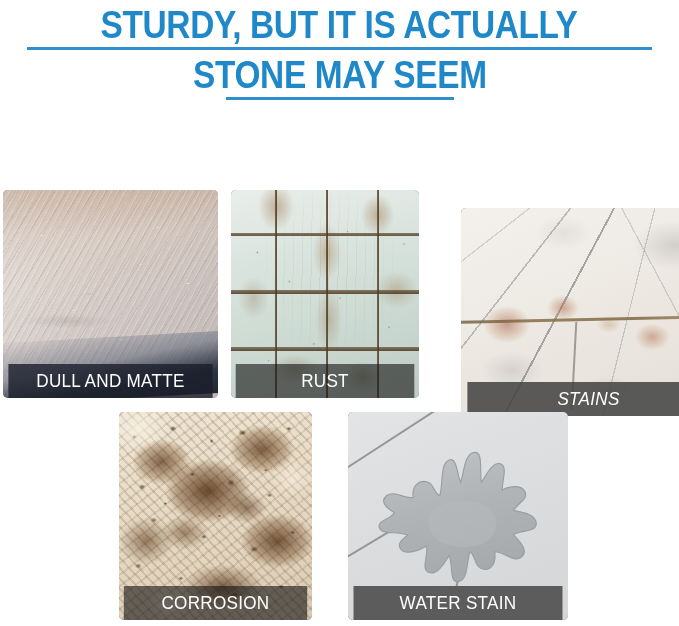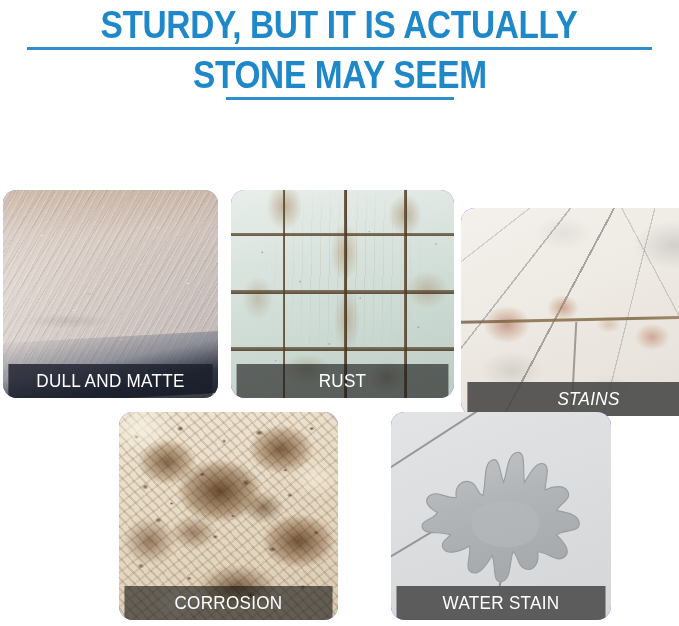--- a/index.html
+++ b/index.html
@@ -54,21 +54,21 @@
     margin: 0 auto;
   }
   .hl-1 .hl-rule { width: 228px; margin-top: 3px; margin-bottom: 6px; }
   .hl-2 .hl-rule { width: 625px; margin-top: 3px; margin-bottom: 6px; }
   .hl-3 .hl-rule { width: 305px; margin-top: 3px; margin-bottom: 0; }
 
   
   .tile {
     position: absolute;
     overflow: hidden;
-    border-radius: 14px;
+    border-radius: 5px;
     background: #6d28d9;
   }
   .tile .art {
     position: absolute;
     inset: 0;
   }
   .caption {
     position: absolute;
     left: 0;
     right: 0;
@@ -133,21 +133,21 @@
   }
   
   .t1 .edge {
     position: absolute; left: -8%; bottom: -4%; width: 120%; height: 30%;
     background: linear-gradient(172deg, rgba(116,122,136,0.0) 0%, rgba(96,104,122,0.55) 42%, rgba(40,46,62,0.95) 72%, rgba(30,35,50,1) 100%);
     transform: rotate(-3.2deg);
     transform-origin: left bottom;
   }
 
   
-  .t2 { left: 231px; top: 190px; width: 188px; height: 208px; padding-left: 35px; }
+  .t2 { left: 231px; top: 190px; width: 188px; height: 208px; }
   .t2 .art {
     background:
       linear-gradient(150deg, rgba(255,255,255,0.30), rgba(190,205,198,0.10) 60%, rgba(150,165,158,0.22)),
       linear-gradient(180deg, #dfe7e1 0%, #d4e0da 35%, #cddcd4 65%, #c9d6cf 100%);
   }
   .t2 .grout {
     position: absolute; inset: 0;
     background-image:
       
       linear-gradient(90deg, rgba(0,0,0,0) 0, rgba(0,0,0,0) 23.2%, rgba(96,74,46,0.78) 23.2%, rgba(72,54,32,0.85) 24.4%, rgba(0,0,0,0) 24.4%),
@@ -232,21 +232,21 @@
     position: absolute; inset: 0;
     background-image:
       radial-gradient(ellipse 30px 24px at 18% 56%, rgba(164,90,62,0.52), rgba(186,132,96,0.22) 55%, rgba(0,0,0,0) 78%),
       radial-gradient(ellipse 20px 16px at 40% 48%, rgba(168,98,62,0.48), rgba(190,140,100,0.18) 58%, rgba(0,0,0,0) 80%),
       radial-gradient(ellipse 22px 17px at 75% 62%, rgba(172,96,66,0.46), rgba(194,144,104,0.18) 58%, rgba(0,0,0,0) 80%),
       radial-gradient(ellipse 26px 14px at 92% 52%, rgba(186,146,96,0.40), rgba(0,0,0,0) 78%),
       radial-gradient(ellipse 16px 11px at 58% 56%, rgba(182,138,92,0.34), rgba(0,0,0,0) 78%);
   }
 
   
-  .t4 { left: 119px; top: 412px; width: 219px; height: 208px; }
+  .t4 { left: 119px; top: 412px; width: 193px; height: 208px; }
   .t4 .art {
     background:
       linear-gradient(165deg, #efe6d4 0%, #e9ddc8 35%, #e2d4bd 70%, #d8c9b0 100%);
   }
   .t4 .rot1 {
     position: absolute; inset: 0;
     background-image:
       radial-gradient(ellipse 54px 40px at 46% 38%, rgba(88,54,24,0.88), rgba(110,70,34,0.40) 58%, rgba(0,0,0,0) 80%),
       radial-gradient(ellipse 40px 30px at 74% 18%, rgba(94,58,26,0.78), rgba(120,78,38,0.32) 60%, rgba(0,0,0,0) 82%),
       radial-gradient(ellipse 36px 28px at 22% 24%, rgba(92,56,24,0.72), rgba(118,76,36,0.30) 60%, rgba(0,0,0,0) 82%),
@@ -293,21 +293,21 @@
   }
   .t4 .light {
     position: absolute; inset: 0;
     background-image:
       radial-gradient(ellipse 42px 34px at 10% 8%,  rgba(248,242,228,0.80), rgba(0,0,0,0) 72%),
       radial-gradient(ellipse 32px 26px at 90% 32%, rgba(248,242,228,0.55), rgba(0,0,0,0) 72%),
       radial-gradient(ellipse 30px 24px at 26% 92%, rgba(246,240,226,0.55), rgba(0,0,0,0) 72%);
   }
 
   
-  .t5 { left: 348px; top: 412px; width: 220px; height: 208px; margin-left: 43px; }
+  .t5 { left: 348px; top: 412px; width: 220px; height: 208px; }
   .t5 .art {
     background: linear-gradient(160deg, #e3e4e5 0%, #dcdddf 45%, #d5d6d8 100%);
   }
   .t5 .joints {
     position: absolute; inset: 0;
   }
   .t5 .joint {
     position: absolute;
     background: rgba(108,110,112,0.65);
     height: 1.5px;

